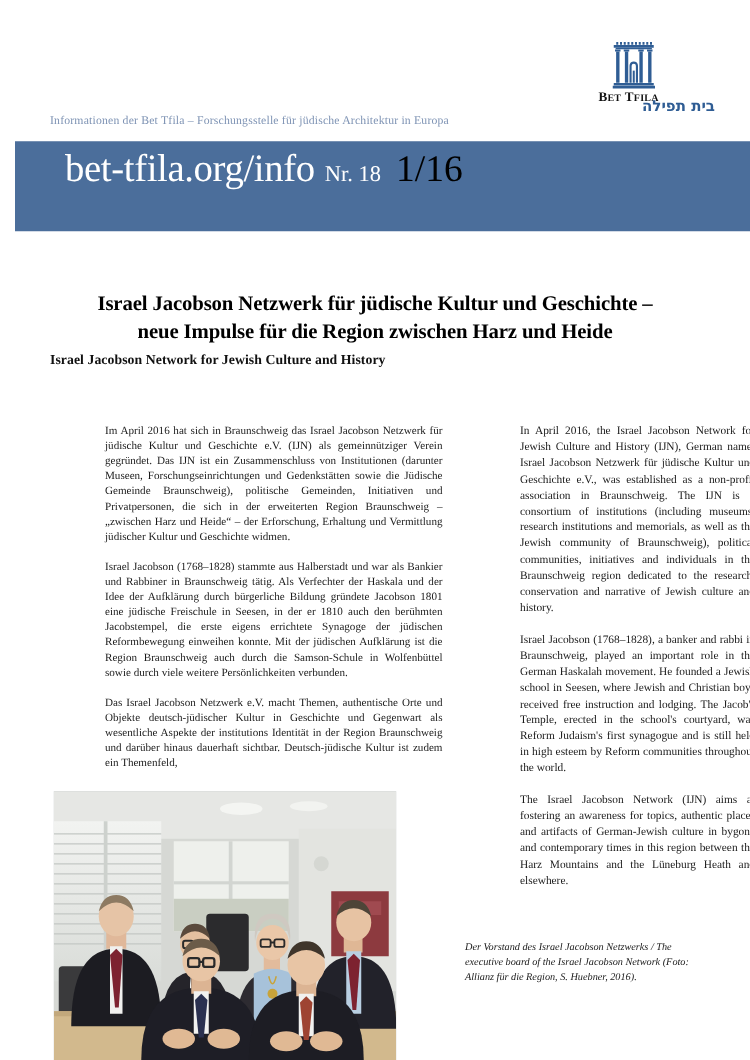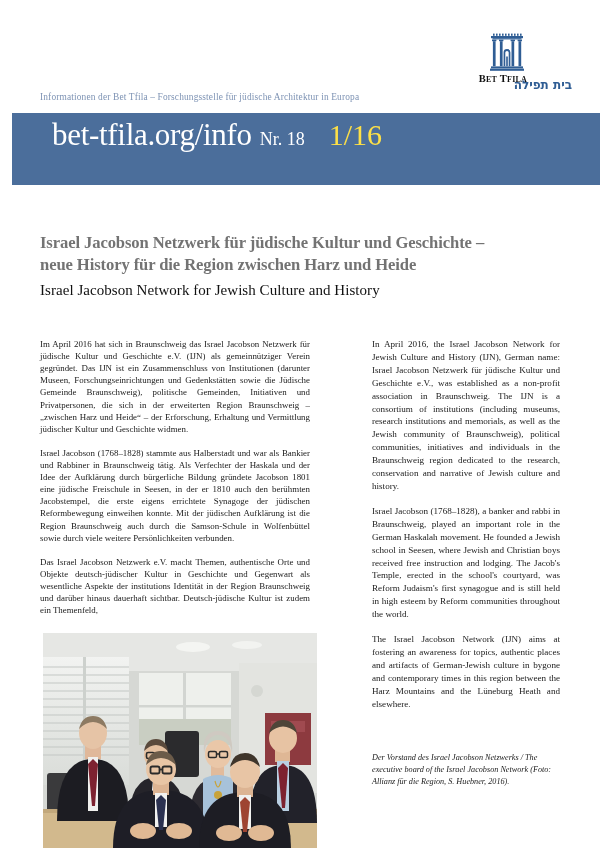--- a/index.html
+++ b/index.html
@@ -92,23 +92,23 @@
     letter-spacing: -0.3px;
     line-height: 1;
   }
   .banner-nr {
     color: #ffffff;
     font-size: 18px;
     margin-left: 8px;
     line-height: 1;
   }
   .banner-issue {
-    color: #fde047;
+    color: #000000;
     font-size: 30px;
-    margin-left: 24px;
+    margin-left: 12px;
     line-height: 1;
   }
   .banner-sub {
     position: absolute;
     left: 40px;
     top: 51px;
     color: #ffffff;
     font-size: 9.4px;
     letter-spacing: 0.1px;
     white-space: nowrap;
@@ -118,36 +118,38 @@
   .article-head {
     position: absolute;
     left: 40px;
     top: 232px;
     width: 520px;
   }
   .headline {
     font-size: 16.6px;
     font-weight: bold;
     line-height: 1.33;
-    color: #737373;
+    color: #000000;
     margin: 0;
     letter-spacing: -0.1px;
+    text-align: center;
   }
   .subheadline {
-    font-size: 15px;
-    font-weight: normal;
+    font-size: 11px;
+    font-weight: bold;
     color: #111111;
     margin-top: 6px;
     letter-spacing: 0.05px;
   }
 
   
   .col {
     position: absolute;
     top: 338px;
+    margin-left: 44px;
   }
   .col-de { left: 40px;  width: 270px; }
   .col-en { left: 372px; width: 188px; }
 
   .col p {
     margin: 0 0 12px 0;
     font-size: 8.9px;
     line-height: 1.36;
     color: #1a1a1a;
     text-align: justify;
@@ -234,21 +236,21 @@
     <div class="banner-row">
       <span class="banner-title">bet-tfila.org/info</span>
       <span class="banner-nr">Nr. 18</span>
       <span class="banner-issue">1/16</span>
     </div>
   </div>
 
   <div class="article-head">
     <h1 class="headline">
       <span>Israel Jacobson Netzwerk für jüdische Kultur und Geschichte –</span><br>
-      <span>neue History für die Region zwischen Harz und Heide</span>
+      <span>neue Impulse für die Region zwischen Harz und Heide</span>
     </h1>
     <div class="subheadline">Israel Jacobson Network for Jewish Culture and History</div>
   </div>
 
   <div class="col col-de">
     <p>Im April 2016 hat sich in Braunschweig das Israel Jacobson Netzwerk für jüdische Kultur und Geschichte e.V. (IJN) als gemeinnütziger Verein gegründet. Das IJN ist ein Zusammenschluss von Institutionen (darunter Museen, Forschungseinrichtungen und Gedenkstätten sowie die Jüdische Gemeinde Braunschweig), politische Gemeinden, Initiativen und Privatpersonen, die sich in der erweiterten Region Braunschweig – „zwischen Harz und Heide“ – der Erforschung, Erhaltung und Vermittlung jüdischer Kultur und Geschichte widmen.</p>
     <p>Israel Jacobson (1768–1828) stammte aus Halberstadt und war als Bankier und Rabbiner in Braunschweig tätig. Als Verfechter der Haskala und der Idee der Aufklärung durch bürgerliche Bildung gründete Jacobson 1801 eine jüdische Freischule in Seesen, in der er 1810 auch den berühmten Jacobstempel, die erste eigens errichtete Synagoge der jüdischen Reformbewegung einweihen konnte. Mit der jüdischen Aufklärung ist die Region Braunschweig auch durch die Samson-Schule in Wolfenbüttel sowie durch viele weitere Persönlichkeiten verbunden.</p>
     <p>Das Israel Jacobson Netzwerk e.V. macht Themen, authentische Orte und Objekte deutsch-jüdischer Kultur in Geschichte und Gegenwart als wesentliche Aspekte der institutions Identität in der Region Braunschweig und darüber hinaus dauerhaft sichtbar. Deutsch-jüdische Kultur ist zudem ein Themenfeld,</p>
   </div>
 

